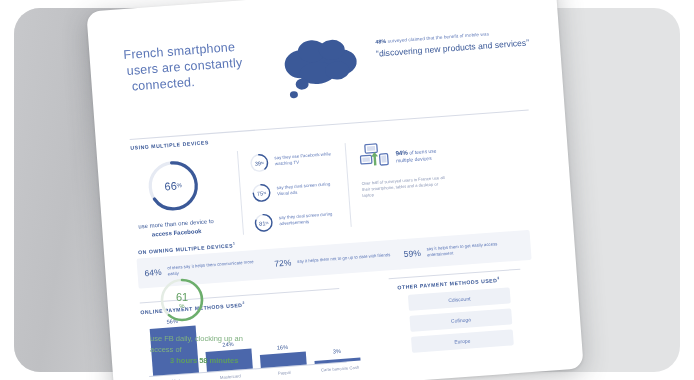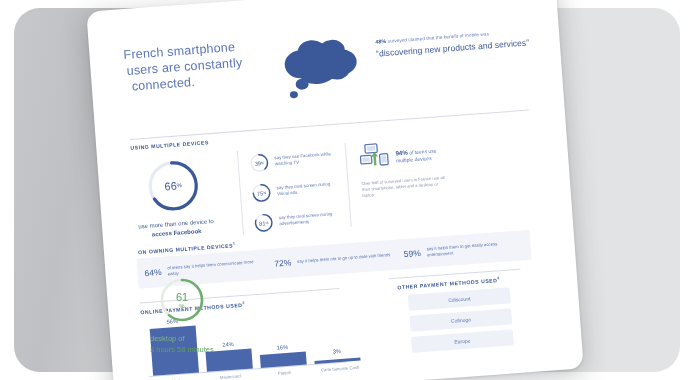--- a/index.html
+++ b/index.html
@@ -126,21 +126,21 @@
 
   
   .green-wrap{position:absolute;left:150px;top:276px;width:120px;}
   .gdonut{position:relative;width:48px;height:48px;margin-left:8px;}
   .gdonut .val{
     position:absolute;inset:0;display:flex;align-items:center;justify-content:center;
     font-size:11px;color:#5f9e5f;flex-direction:column;
   }
   .gdonut .val sup{font-size:6px;}
   .gtext{margin-top:9px;font-size:7.5px;line-height:11px;color:#7fb07f;}
-  .gtext .bold{font-weight:400;color:#5f9e5f;}
+  .gtext .bold{font-weight:700;color:#5f9e5f;margin-left:20px;}
 </style>
 </head>
 <body>
 
 <div id="stage">
 
   <div class="backdrop"></div>
   <div class="backdrop-shade"></div>
 
   <div class="page-wrap">
@@ -316,18 +316,19 @@
       <svg width="48" height="48" viewBox="0 0 48 48">
         <circle cx="24" cy="24" r="20" fill="none" stroke="#e4ece4" stroke-width="2.6"></circle>
         <circle cx="24" cy="24" r="20" fill="none" stroke="#6cae6c" stroke-width="2.6" stroke-dasharray="76.6 49.0" stroke-linecap="round" transform="rotate(-90 24 24)"></circle>
       </svg>
       <div class="val">
           <span>61</span>
           <sup>%</sup>
         </div>
     </div>
     <div class="gtext">
-      <div>desktop of</div>
+      <div>use FB daily, clocking up an</div>
+      <div>access of</div>
       <div class="bold">3 hours 58 minutes</div>
     </div>
   </div>
 
 </div>
 
 </body></html>

